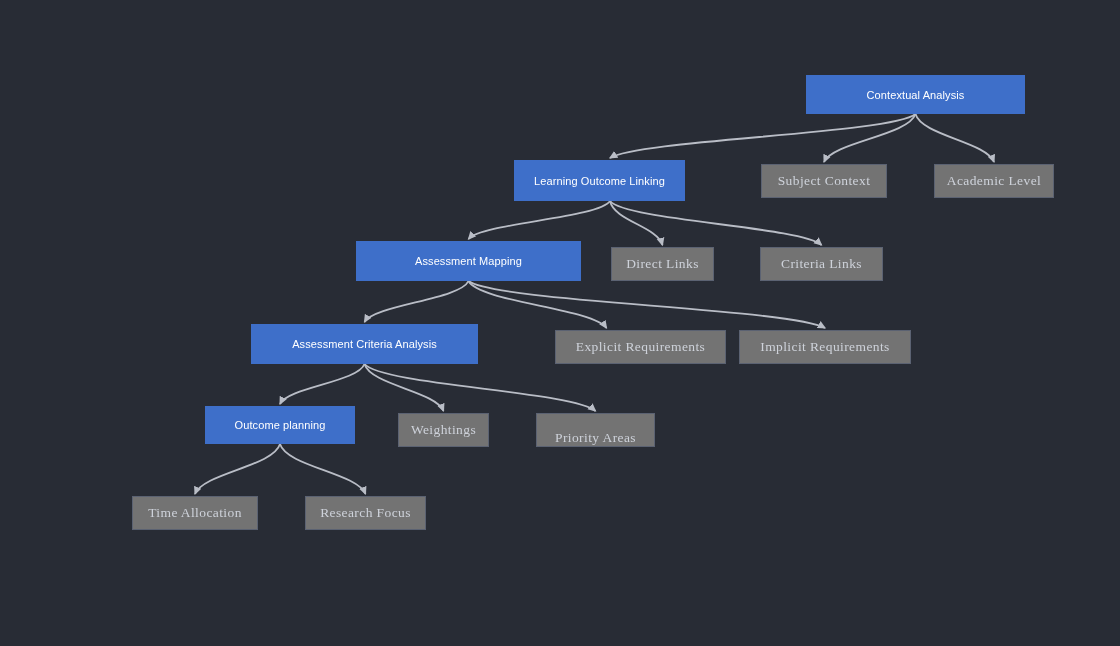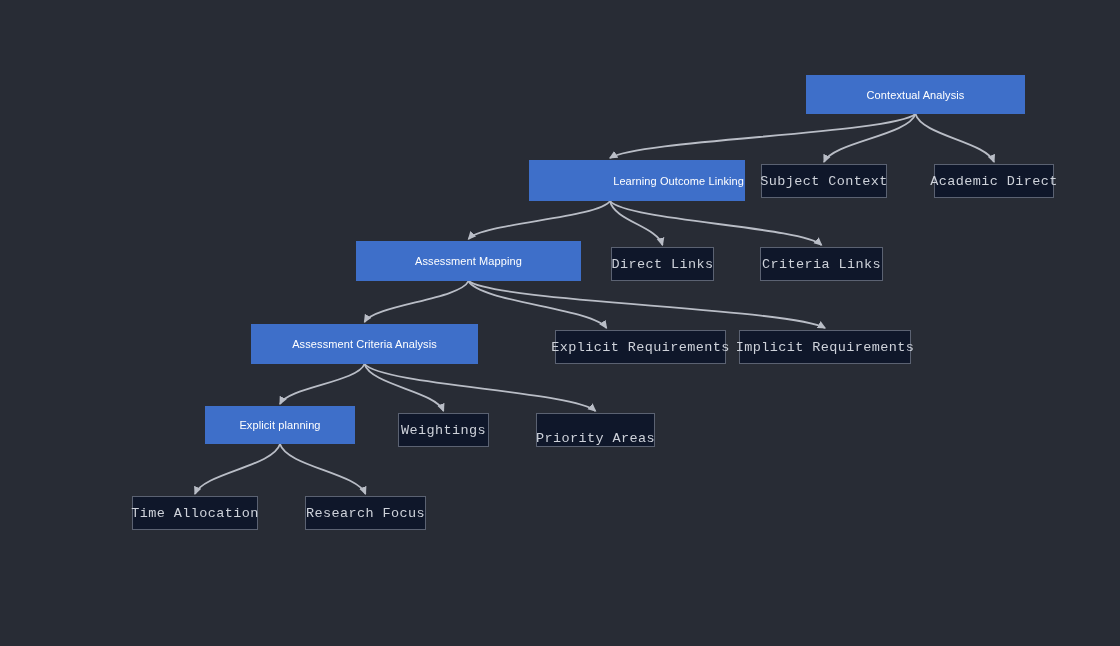--- a/index.html
+++ b/index.html
@@ -34,24 +34,24 @@
   .node.branch {
     background: #3e6fc9;
     border: 1px solid #3e6fc9;
     color: #ffffff;
     font-family: "Liberation Sans", sans-serif;
     font-size: 11px;
     font-weight: 400;
     letter-spacing: .1px;
   }
   .node.leaf {
-    background: #0f172a;
+    background: #737373;
     border: 1px solid #5b6272;
     color: #ced2da;
-    font-family: Liberation Mono, monospace;
+    font-family: Liberation Serif, serif;
     font-size: 13.5px;
     letter-spacing: .4px;
   }
 </style>
 </head>
 <body>
 
 <div id="canvas">
   <svg id="edges" viewBox="0 0 1120 646">
     <defs>
@@ -73,49 +73,49 @@
         <path d="M364.5,364 C370.82,385.15 435.6,391.26 443.5,411" marker-end="url(#arrow)"></path>
         <path d="M364.5,364 C382.98,385.15 572.4,391.26 595.5,411" marker-end="url(#arrow)"></path>
         <path d="M280,444 C273.2,466.5 203.5,473 195,494" marker-end="url(#arrow)"></path>
         <path d="M280,444 C286.84,466.5 356.95,473 365.5,494" marker-end="url(#arrow)"></path>
       </g>
   </svg>
   <div id="node-layer">
       <div class="node branch" style="left: 806px; top: 75px; width: 219px; height: 39px;">
         <span>Contextual Analysis</span>
       </div>
-      <div class="node branch" style="left: 529px; top: 160px; width: 216px; height: 41px; justify-content: flex-end;">
+      <div class="node branch" style="left: 514px; top: 160px; width: 171px; height: 41px;">
         <span>Learning Outcome Linking</span>
       </div>
       <div class="node leaf" style="left: 761px; top: 164px; width: 126px; height: 34px;">
         <span>Subject Context</span>
       </div>
       <div class="node leaf" style="left: 934px; top: 164px; width: 120px; height: 34px;">
-        <span>Academic Direct</span>
+        <span>Academic Level</span>
       </div>
       <div class="node branch" style="left: 356px; top: 241px; width: 225px; height: 40px;">
         <span>Assessment Mapping</span>
       </div>
       <div class="node leaf" style="left: 611px; top: 247px; width: 103px; height: 34px;">
         <span>Direct Links</span>
       </div>
       <div class="node leaf" style="left: 760px; top: 247px; width: 123px; height: 34px;">
         <span>Criteria Links</span>
       </div>
       <div class="node branch" style="left: 251px; top: 324px; width: 227px; height: 40px;">
         <span>Assessment Criteria Analysis</span>
       </div>
       <div class="node leaf" style="left: 521px; top: 330px; width: 171px; height: 34px; margin-left: 34px;">
         <span>Explicit Requirements</span>
       </div>
       <div class="node leaf" style="left: 739px; top: 330px; width: 172px; height: 34px;">
         <span>Implicit Requirements</span>
       </div>
       <div class="node branch" style="left: 205px; top: 406px; width: 150px; height: 38px;">
-        <span>Explicit planning</span>
+        <span>Outcome planning</span>
       </div>
       <div class="node leaf" style="left: 398px; top: 413px; width: 91px; height: 34px;">
         <span>Weightings</span>
       </div>
       <div class="node leaf" style="left: 536px; top: 413px; width: 119px; height: 34px; align-items: flex-end;">
         <span>Priority Areas</span>
       </div>
       <div class="node leaf" style="left: 132px; top: 496px; width: 126px; height: 34px;">
         <span>Time Allocation</span>
       </div>

